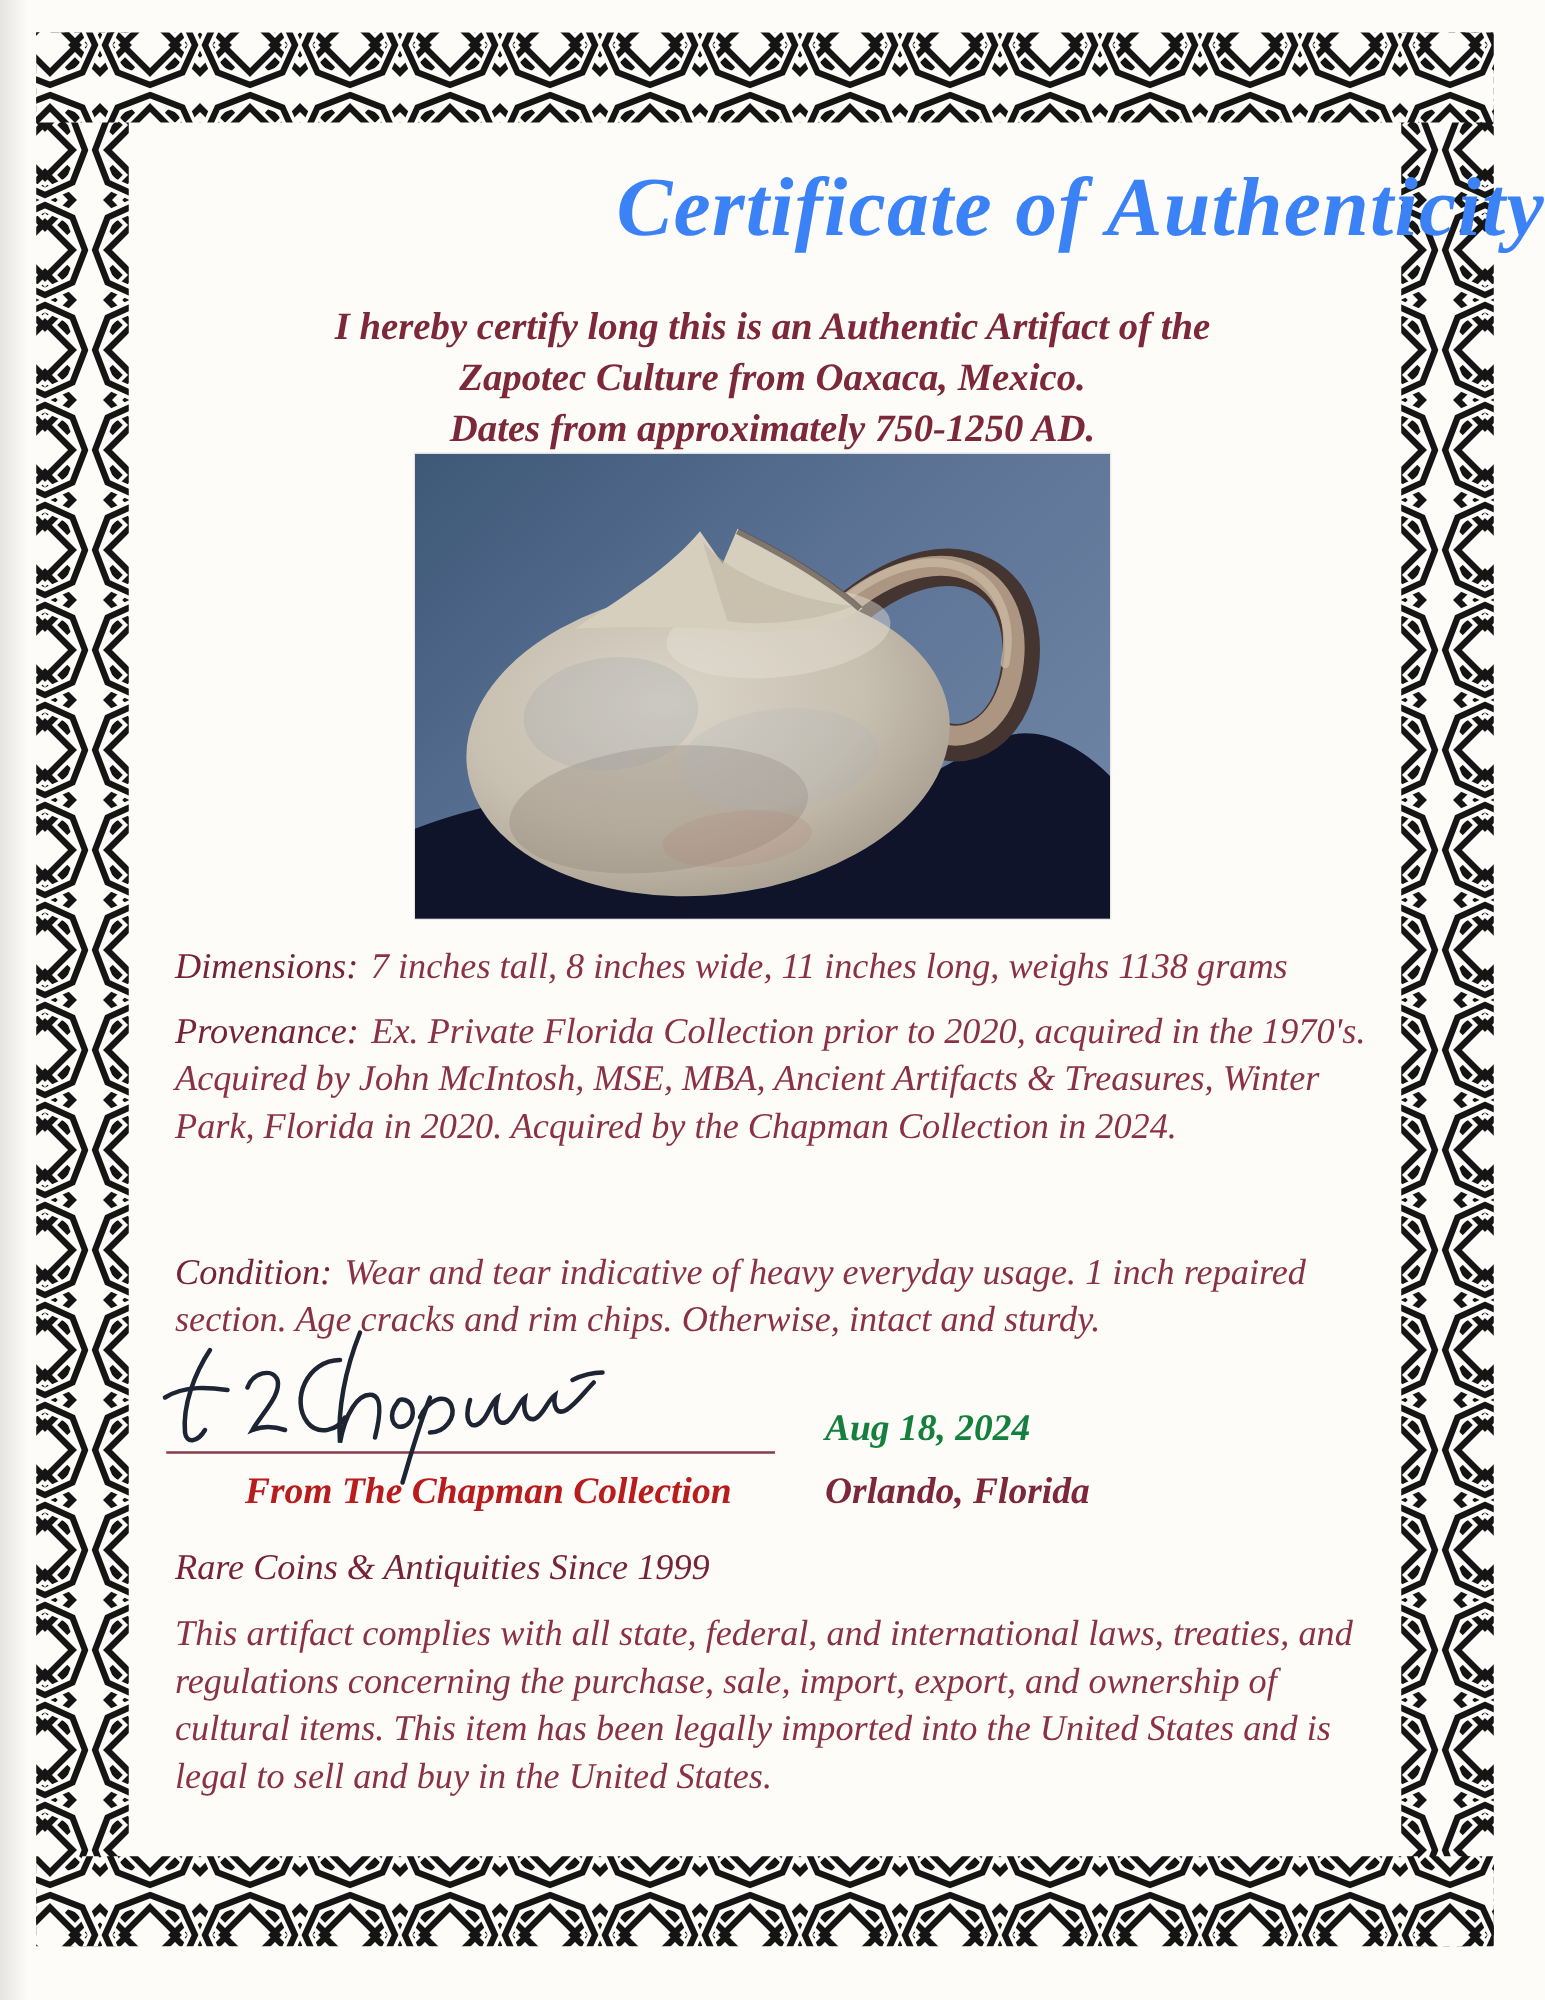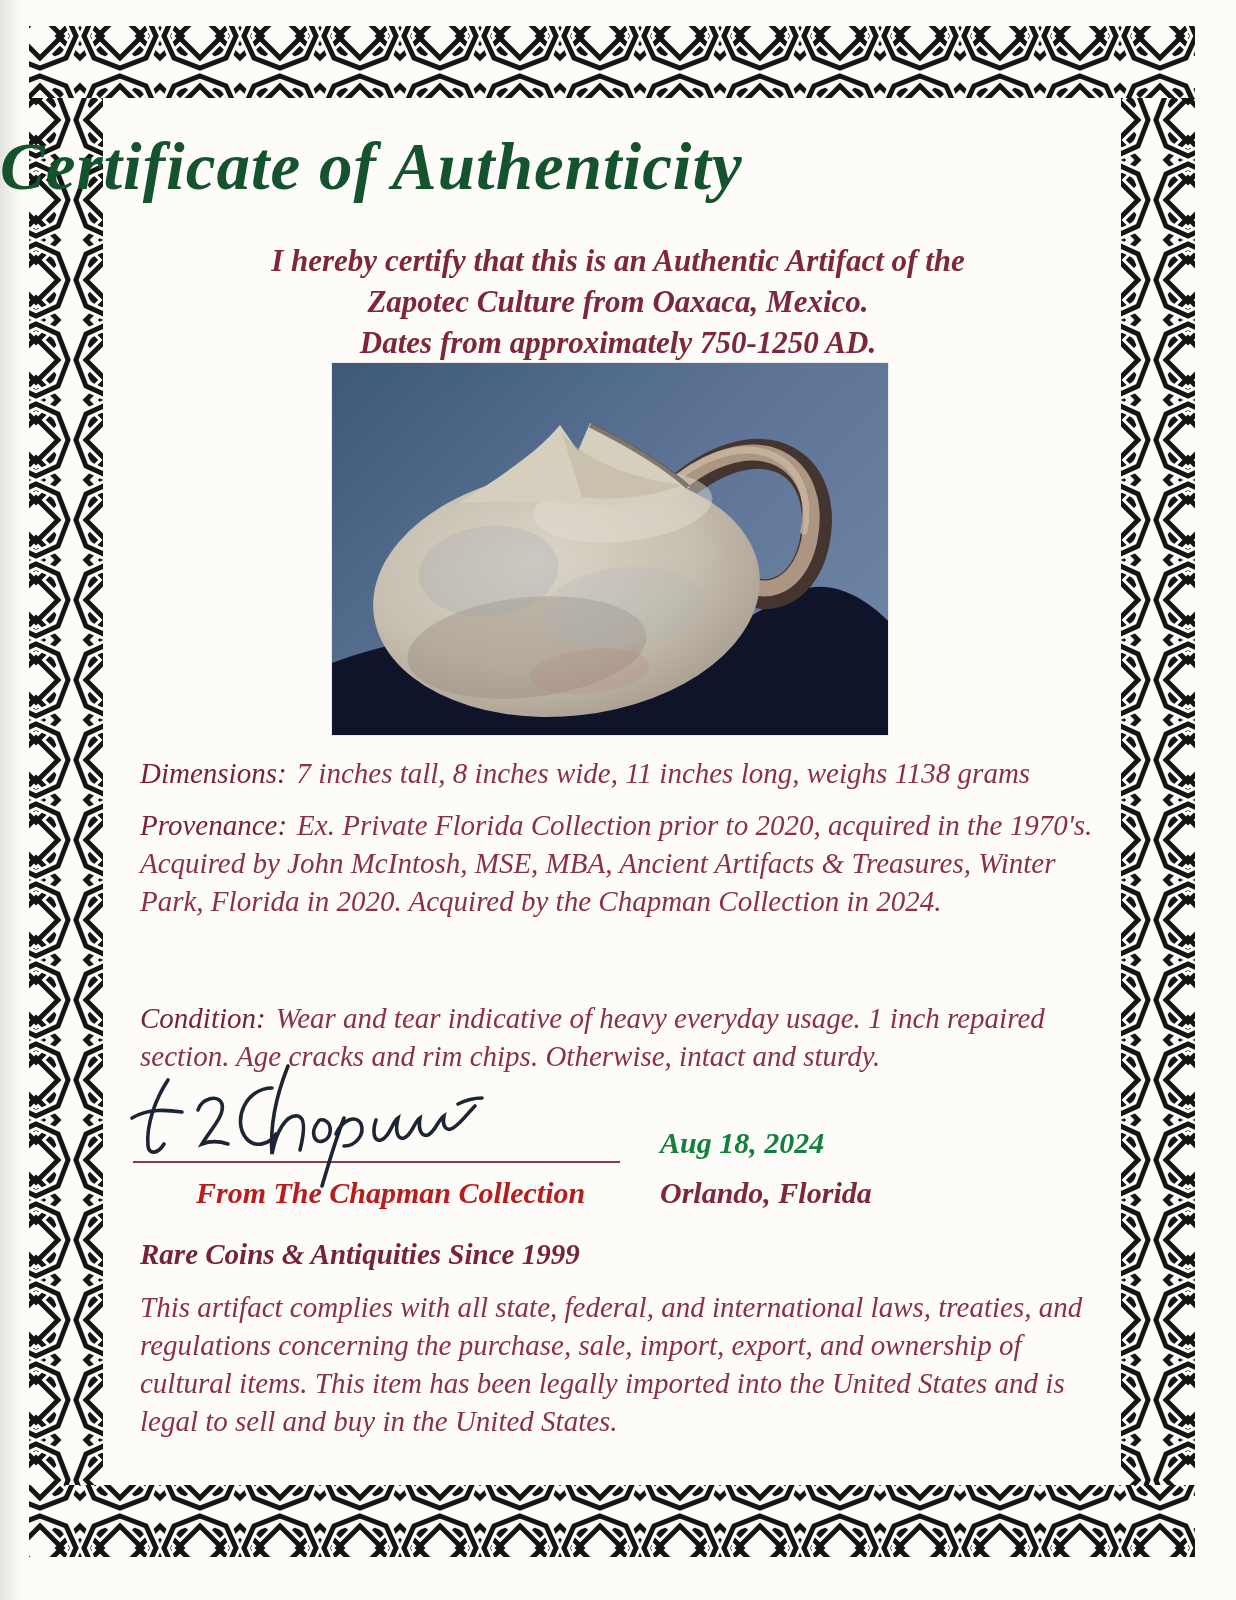--- a/index.html
+++ b/index.html
@@ -22,25 +22,25 @@
     background: linear-gradient(90deg, rgba(120,120,118,0.18), rgba(120,120,118,0) 80%);
     pointer-events: none;
   }
 
   .frame-svg { position: absolute; left: 0; top: 0; }
 
   .abs { position: absolute; }
 
   .title {
     left: 0; top: 128px; width: 100%;
-    text-align: left;
+    text-align: right;
     font-size: 67px;
     font-weight: bold;
     font-style: italic;
-    color: #14532d;
+    color: #3b82f6;
     letter-spacing: 1px;
   }
 
   .intro {
     left: 138px; top: 240px; width: 960px;
     text-align: center;
     font-size: 31px;
     font-weight: bold;
     font-style: italic;
     color: #7d2839;
@@ -87,21 +87,21 @@
     color: #b91c1c;
   }
   .sig-loc {
     left: 660px; top: 1176px;
     font-size: 30px; font-weight: bold; font-style: italic;
     color: #7d2839;
   }
 
   .tagline {
     left: 140px; top: 1238px;
-    font-size: 29px; font-weight: bold; font-style: italic;
+    font-size: 29px; font-weight: normal; font-style: italic;
     color: #76223a;
   }
 
   .legal {
     left: 140px; top: 1288px; width: 965px;
     font-size: 29px; font-style: italic;
     line-height: 38px;
     color: #8a3146;
   }
 </style>
@@ -149,21 +149,21 @@
     </defs>
     <rect x="29" y="26" width="74" height="1531" fill="url(#knotV)"></rect>
     <rect x="1121" y="26" width="74" height="1531" fill="url(#knotV)"></rect>
     <rect x="29" y="26" width="1166" height="72" fill="url(#knotH)"></rect>
     <rect x="29" y="1485" width="1166" height="72" fill="url(#knotH)"></rect>
   </svg>
 
   <div class="abs title">Certificate of Authenticity</div>
 
   <div class="abs intro">
-    <div>I hereby certify that this is an Authentic Artifact of the</div>
+    <div>I hereby certify long this is an Authentic Artifact of the</div>
     <div>Zapotec Culture from Oaxaca, Mexico.</div>
     <div>Dates from approximately 750-1250 AD.</div>
   </div>
 
   <div class="abs photo">
     <svg width="556" height="372" viewBox="0 0 556 372">
       <defs>
         <linearGradient id="bgGrad" x1="0" y1="0" x2="1" y2="0.7">
           <stop offset="0" stop-color="#3e5878"></stop>
           <stop offset="0.55" stop-color="#5d7496"></stop>

